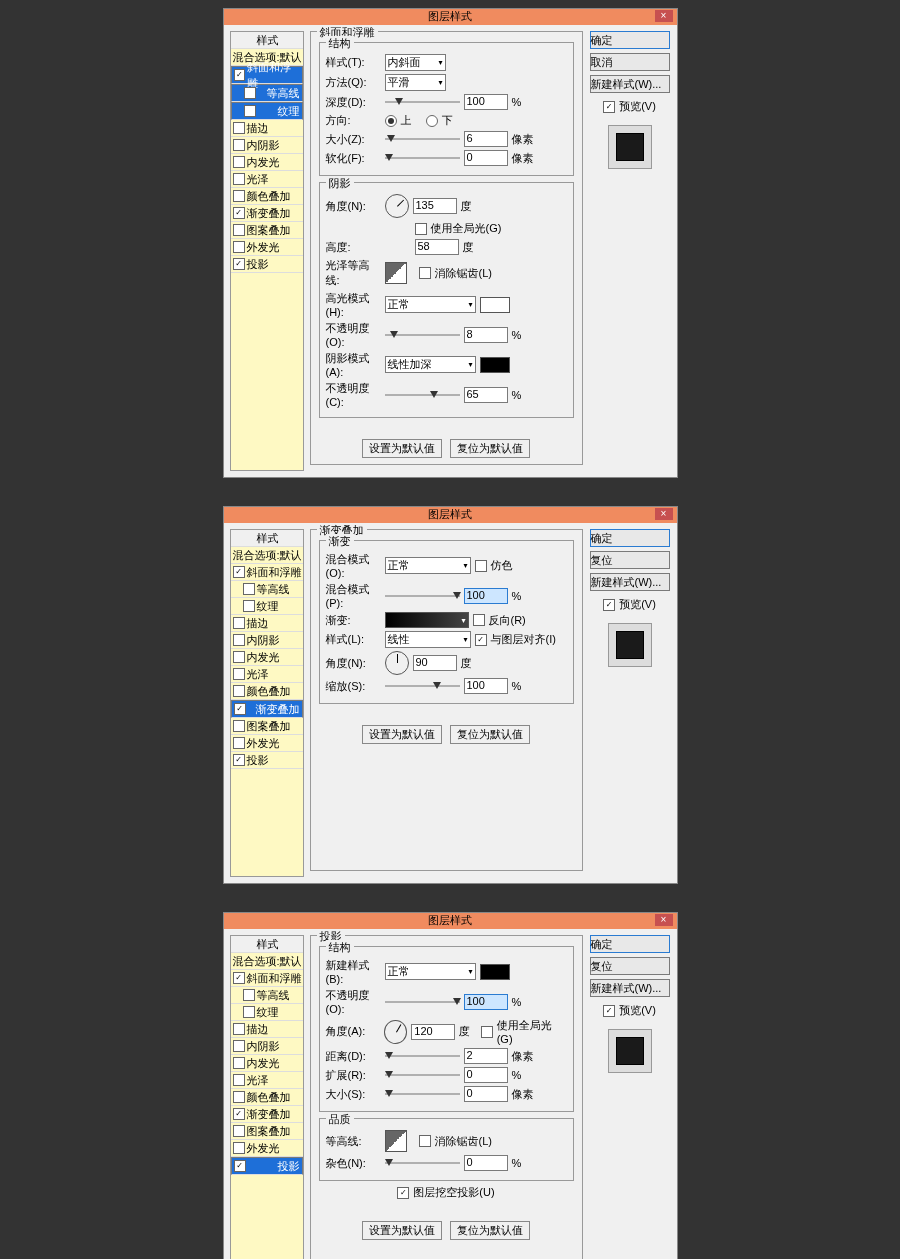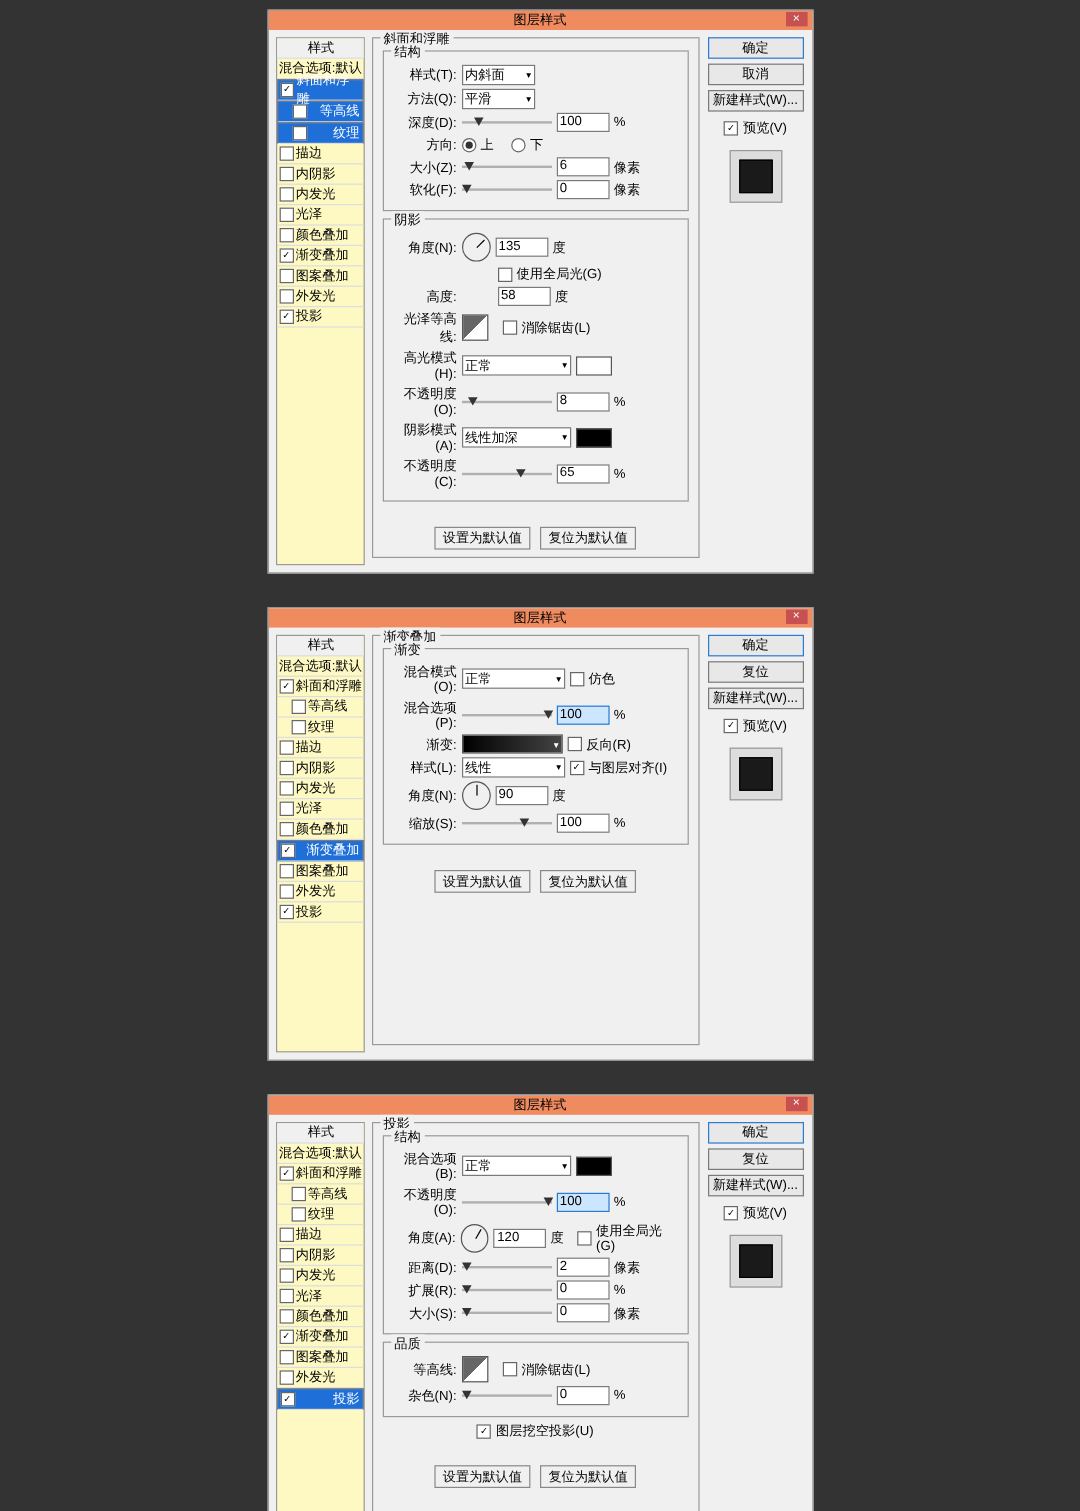--- a/index.html
+++ b/index.html
@@ -15,35 +15,35 @@
 .styles .row.sub{padding-left:12px}
 .styles .cb{width:10px;height:10px;border:1px solid #666;background:#fff;display:inline-flex;align-items:center;justify-content:center;font-size:8px;line-height:1}
 .styles .cb.chk::after{content:"✓";color:#000}
 .styles .sel .cb.chk::after{color:#000;background:#fff}
 .panel{flex:1;position:relative}
 .fs{border:1px solid #999;padding:4px 6px 6px 6px;margin-bottom:6px;position:relative}
 .fs .lg{position:absolute;top:-7px;left:6px;background:#f0f0f0;padding:0 3px;font-size:11px}
 .fs2{border:1px solid #999;padding:8px 6px 6px 6px;margin:6px 2px 4px 2px;position:relative}
 .fs2 .lg{position:absolute;top:-7px;left:6px;background:#f0f0f0;padding:0 3px;font-size:11px}
 .frow{display:flex;align-items:center;gap:4px;margin:3px 0;font-size:11px}
-.lbl{width:55px;text-align:right}
+.lbl{width:55px;}
 .sel{border:1px solid #7a7a7a;background:#fff;height:15px;padding:0 2px;font-size:11px;display:flex;align-items:center;justify-content:space-between}
 .sel .ar{font-size:8px}
 .inp{border:1px solid #7a7a7a;background:#fff;height:14px;width:38px;text-align:left;padding:0 2px;font-size:11px}
 .inp.hl{background:#cde6ff;border:1px solid #2a7bd1}
 .slider{height:10px;width:75px;position:relative;display:inline-block}
 .slider .track{position:absolute;top:4px;left:0;right:0;height:2px;background:#b0b0b0}
 .slider .thumb{position:absolute;top:1px;width:0;height:0;border-left:4px solid transparent;border-right:4px solid transparent;border-top:7px solid #333}
 .cbx{width:10px;height:10px;border:1px solid #666;background:#fff;display:inline-flex;align-items:center;justify-content:center;font-size:8px}
 .cbx.chk::after{content:"✓"}
 .radio{width:10px;height:10px;border:1px solid #666;border-radius:50%;background:#fff;display:inline-block;position:relative}
 .radio.chk::after{content:"";position:absolute;top:2px;left:2px;width:6px;height:6px;background:#333;border-radius:50%}
 .btn{border:1px solid #888;background:#f0f0f0;padding:1px 6px;font-size:11px;text-align:center}
 .side{width:82px;display:flex;flex-direction:column;gap:4px;align-items:center}
-.sbtn{border:1px solid #7a7a7a;background:#e8e8e8;width:78px;height:16px;line-height:16px;text-align:center;font-size:11px}
+.sbtn{border:1px solid #7a7a7a;background:#e8e8e8;width:78px;height:16px;line-height:16px;font-size:11px}
 .sbtn.hl{border:1px solid #2a7bd1}
 .prev{width:42px;height:42px;background:#ddd;border:1px solid #999;display:flex;align-items:center;justify-content:center;margin-top:4px}
 .prev .sw{width:26px;height:26px;background:#1a1a1a;border:1px solid #000}
 .swatch{width:28px;height:14px;border:1px solid #555;background:#000;display:inline-block}
 .contour{width:20px;height:20px;border:1px solid #555;background:linear-gradient(135deg,#666 0%,#666 50%,#fff 50%,#fff 100%);display:inline-block}
 .grad{width:80px;height:14px;border:1px solid #555;background:linear-gradient(90deg,#000,#444);display:inline-flex;align-items:center;justify-content:flex-end;color:#fff;font-size:8px;padding-right:2px}
 .ang{width:22px;height:22px;border:1px solid #555;border-radius:50%;position:relative;display:inline-block}
 .ang .hand{position:absolute;top:50%;left:50%;width:9px;height:1px;background:#000;transform-origin:0 0}
 .brow{display:flex;gap:8px;justify-content:center;margin-top:21px}
 </style>
@@ -310,21 +310,21 @@
 <div class="frow">
               <span class="lbl">混合模式(O):</span>
               <span class="sel" style="width:80px">
                 <span>正常</span>
                 <span class="ar">▾</span>
               </span>
               <span class="cbx"></span>
               <span>仿色</span>
             </div>
 <div class="frow">
-              <span class="lbl">混合选项(P):</span>
+              <span class="lbl">混合模式(P):</span>
               <span class="slider">
                 <span class="track"></span>
                 <span class="thumb" style="left:68px"></span>
               </span>
               <span class="inp hl">100</span>
               <span>%</span>
             </div>
 <div class="frow">
               <span class="lbl">渐变:</span>
               <span class="grad">▾</span>
@@ -438,21 +438,21 @@
           <span>投影</span>
         </div>
 </div>
 
 <div class="panel">
 <div class="fs" style="min-height:330px">
 <span class="lg">投影</span>
 <div class="fs2">
 <span class="lg">结构</span>
 <div class="frow">
-              <span class="lbl">混合选项(B):</span>
+              <span class="lbl">新建样式(B):</span>
               <span class="sel" style="width:85px">
                 <span>正常</span>
                 <span class="ar">▾</span>
               </span>
               <span class="swatch"></span>
             </div>
 <div class="frow">
               <span class="lbl">不透明度(O):</span>
               <span class="slider">
                 <span class="track"></span>

